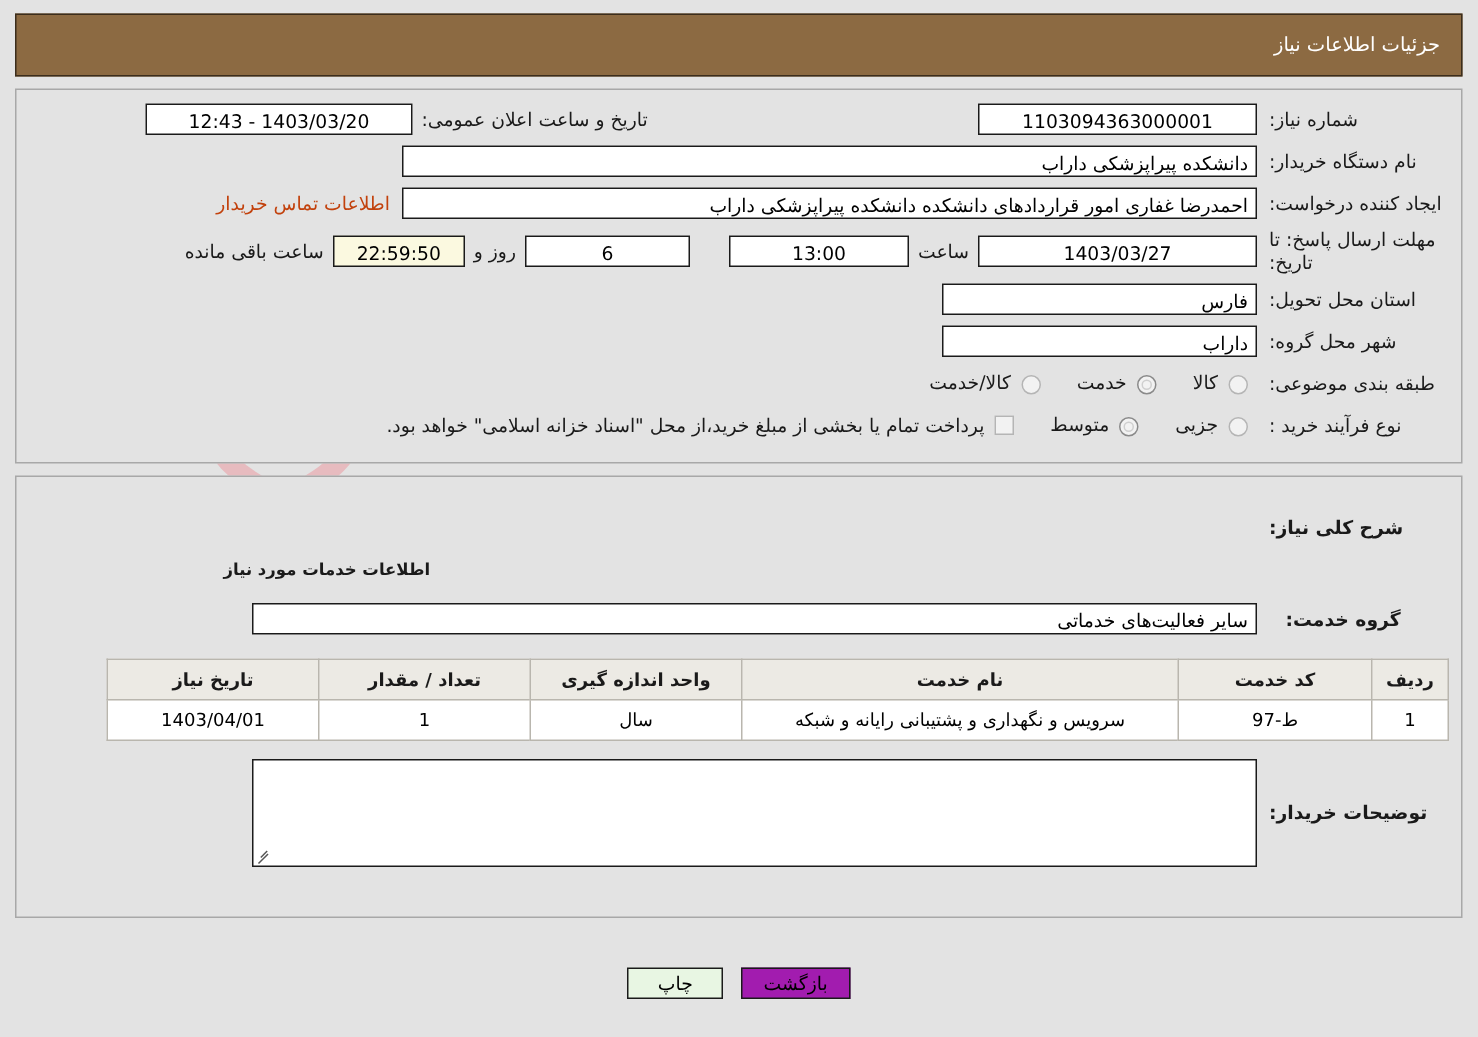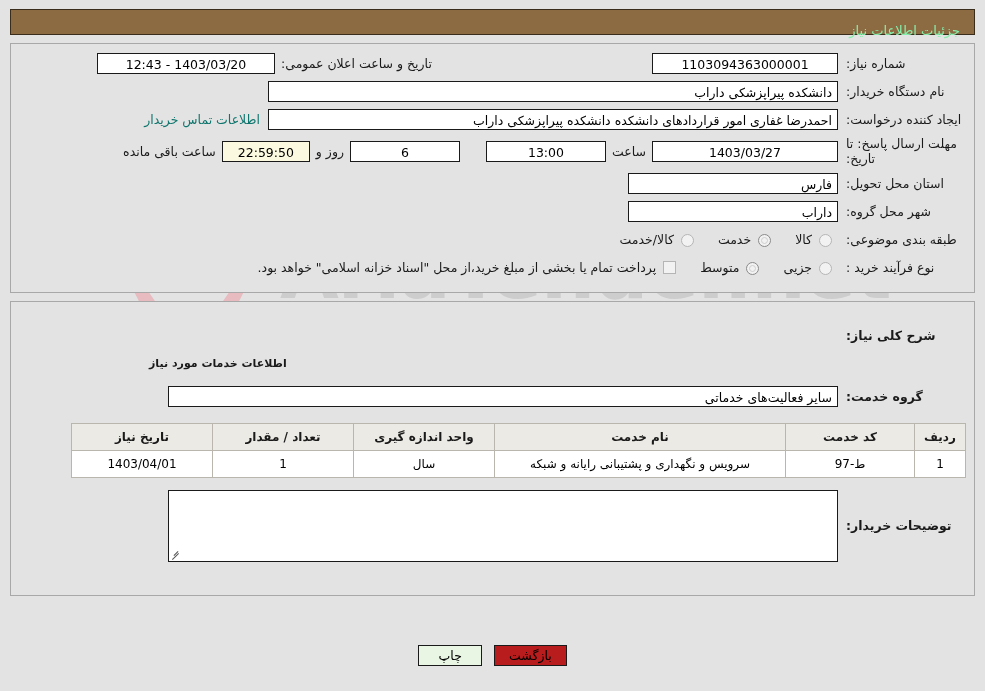--- a/index.html
+++ b/index.html
@@ -53,23 +53,23 @@
   
   .page-frame {
     position: relative;
     z-index: 10;
     padding: 9px 10px 0 10px;
     box-sizing: border-box;
   }
   #title-bar {
     background: #8c6a42;
     border: 1px solid #3b2d1c;
-    height: 26px;
+    height: 42px;
     line-height: 42px;
-    color: #86efac;
+    color: #ffffff;
     font-size: 13px;
     padding: 0 14px;
     box-sizing: border-box;
     text-align: right;
   }
 
   
   .panel {
     border: 1px solid #a8a8a8;
     background: #e3e3e3;
@@ -123,21 +123,21 @@
   .fbox.prov   { width: 210px; text-align: right; }
   .fbox.annc   { width: 178px; }
 
   .ftext {
     font-size: 12.5px;
     padding: 0 6px;
     white-space: nowrap;
   }
   .flink {
     font-size: 12.5px;
-    color: #0f766e;
+    color: #c2410c;
     padding: 0 8px;
     white-space: nowrap;
     cursor: pointer;
   }
 
   
   .radio {
     width: 13px;
     height: 13px;
     border-radius: 50%;
@@ -237,21 +237,21 @@
   }
   .grp-row {
     display: flex;
     align-items: center;
     margin-top: 16px;
   }
   .grp-label {
     width: 128px;
     flex: 0 0 128px;
     text-align: left;
-    padding-left: 8px;
+    padding-left: 19px;
     box-sizing: border-box;
     font-weight: bold;
     font-size: 12.5px;
   }
 
   
   table.items {
     border-collapse: collapse;
     width: 895px;
     margin: 16px 0 0 0;
@@ -291,21 +291,21 @@
     line-height: 20px;
     min-width: 64px;
     font-size: 12.5px;
     padding: 0 14px;
     margin: 0 4px;
     box-sizing: border-box;
     cursor: pointer;
     color: #000;
   }
   .btn.print  { background: #e8f6e3; }
-  .btn.back   { background: #b91c1c; }
+  .btn.back   { background: #a21caf; }
 </style>
 </head>
 <body>
 
 <div id="watermark">
   <svg class="wm-shield" viewBox="0 0 118 150">
     <path d="M59 4 L112 24 L112 80 Q112 126 59 146 Q6 126 6 80 L6 24 Z" fill="none" stroke="#e8b4b8" stroke-width="13" opacity="0.85"></path>
     <path d="M34 54 L52 54 L70 96 L52 96 Z" fill="#e8b4b8" opacity="0.8"></path>
     <path d="M60 54 L78 54 L96 96 L78 96 Z" fill="#e8b4b8" opacity="0.55"></path>
   </svg>

